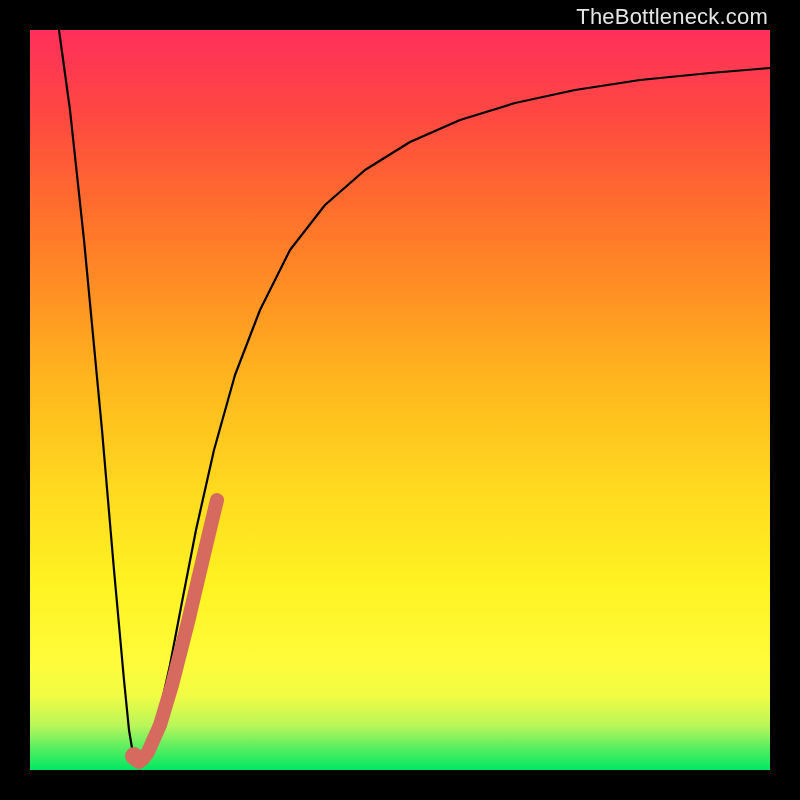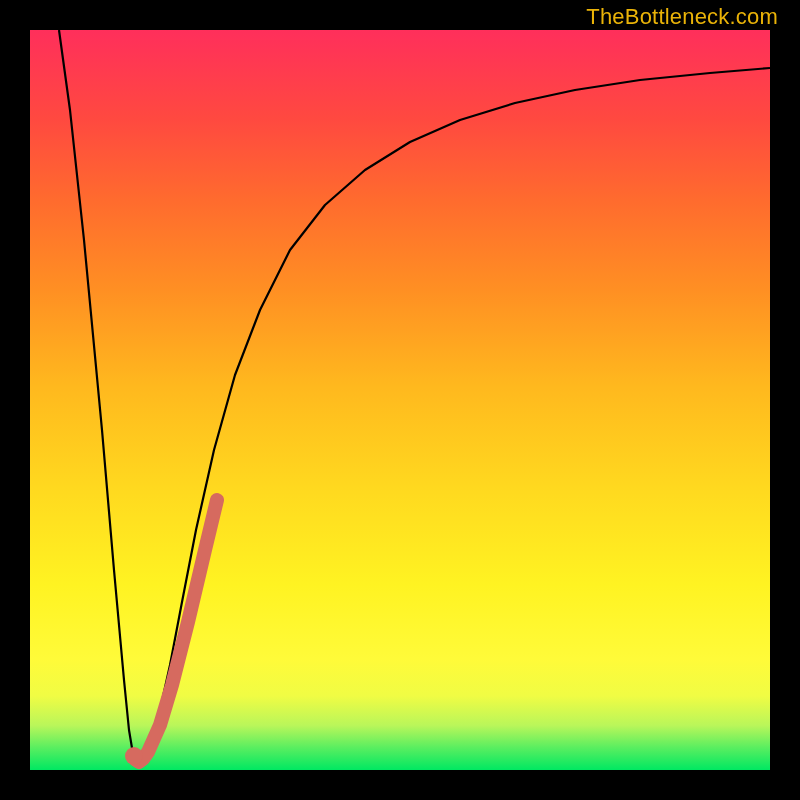--- a/index.html
+++ b/index.html
@@ -41,24 +41,24 @@
       #ffb81e 52%,
       #ff8f23 65%,
       #ff6b2e 77%,
       #ff4940 88%,
       #ff2f5b 100%
     );
   }
   .watermark {
     position: absolute;
     top: 4px;
-    right: 22px;
+    right: 32px;
     font-size: 22px;
     font-weight: 500;
-    color: #eab308;
+    color: #e5e5e5;
     letter-spacing: 0.2px;
   }
   svg.curves {
     position: absolute;
     inset: 0;
   }
 </style>
 </head>
 <body>
 

